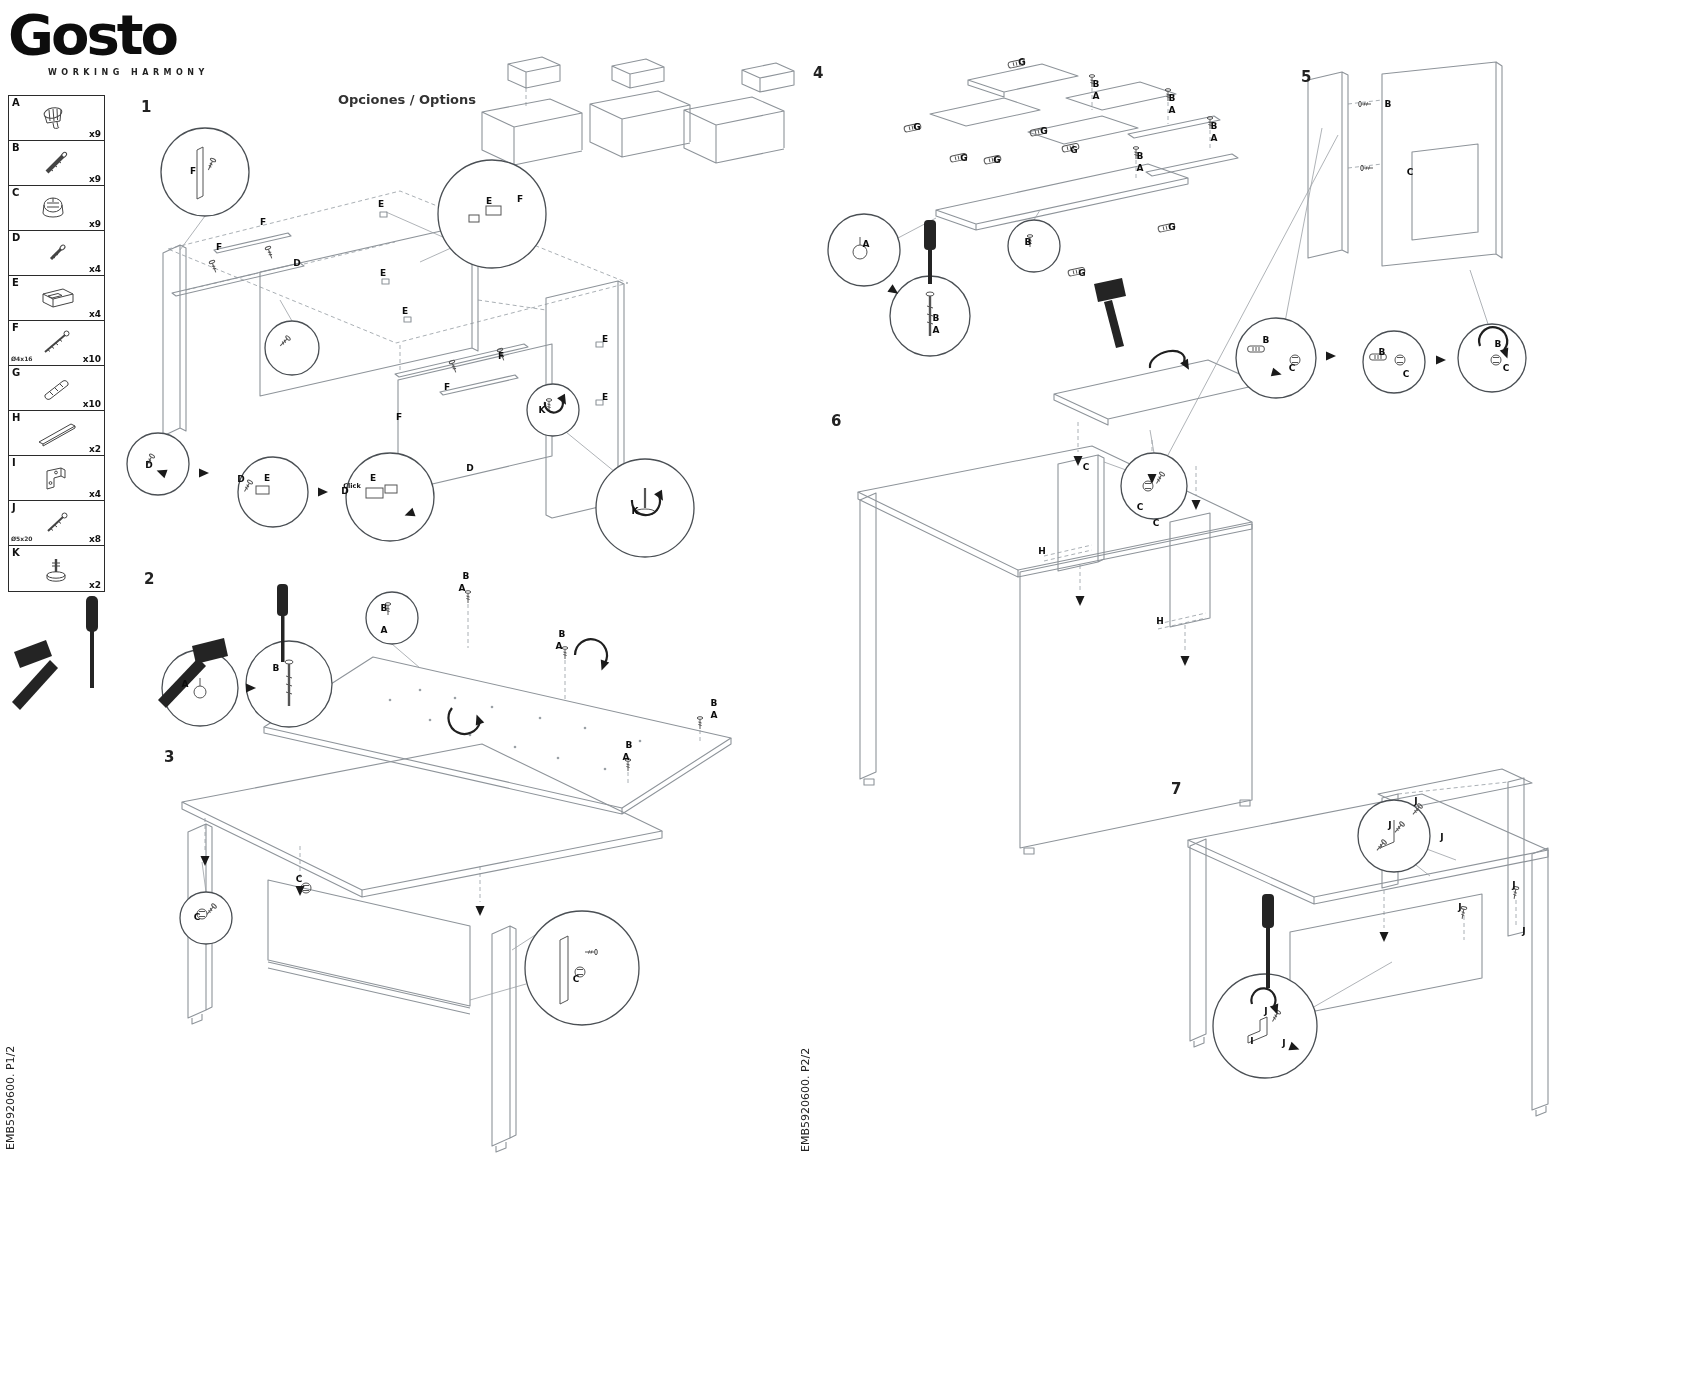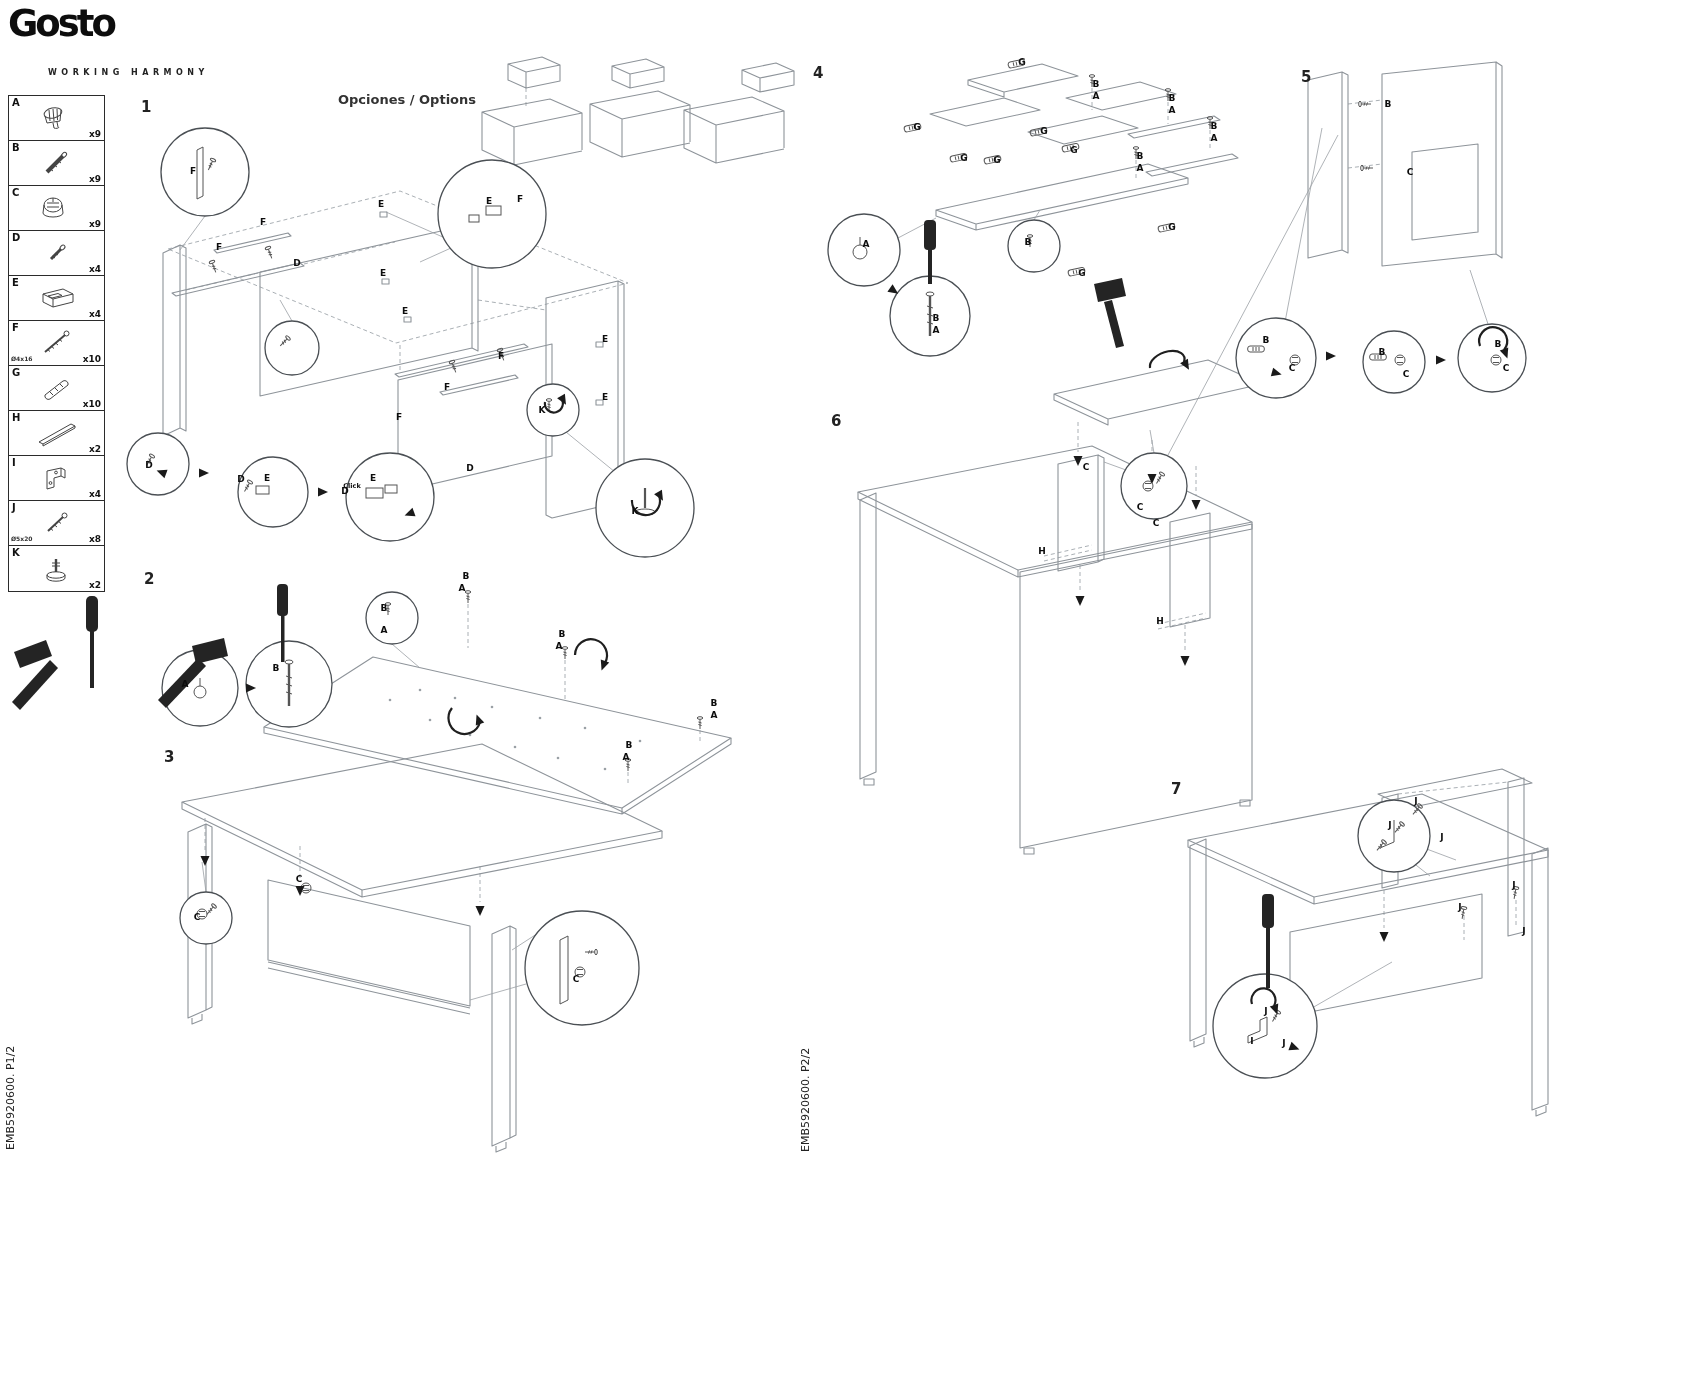--- a/index.html
+++ b/index.html
@@ -1,20 +1,20 @@
 <!DOCTYPE html>
 <html><head>
 <meta charset="utf-8">
 <style>
   *{margin:0;padding:0;box-sizing:border-box}
   html,body{width:1700px;height:1400px}
   body{background:#fff;font-family:"DejaVu Sans","Liberation Sans",sans-serif;position:relative;overflow:hidden;color:#111}
   .page{position:absolute;inset:0;width:1700px;height:1400px}
   .art{position:absolute;left:0;top:0}
-  .logo{position:absolute;left:8px;top:2px;font-size:37px;font-weight:bold;letter-spacing:-3px;color:#0d0d0d}
+  .logo{position:absolute;left:8px;top:2px;font-size:56px;font-weight:bold;letter-spacing:-3px;color:#0d0d0d}
   .tagline{position:absolute;left:48px;top:68px;font-size:8px;letter-spacing:4.5px;font-weight:bold;color:#222}
   .parts{position:absolute;left:8px;top:95px;width:97px;border:1.3px solid #2b2b2b;background:#fff}
   .part-row{position:relative;height:45px;border-bottom:1.3px solid #2b2b2b}
   .part-row:last-child{border-bottom:none}
   .pid{position:absolute;left:3px;top:1px;font-size:10px;font-weight:bold}
   .psize{position:absolute;left:2px;bottom:3px;font-size:6px;font-weight:bold;color:#333}
   .pqty{position:absolute;right:3px;bottom:1px;font-size:9px;font-weight:bold}
   .picon{position:absolute;left:50%;top:50%;transform:translate(-50%,-50%)}
   .step-num{position:absolute;font-size:15px;font-weight:bold;color:#222}
   .sn1{left:141px;top:98px}.sn2{left:144px;top:570px}.sn3{left:164px;top:748px}

